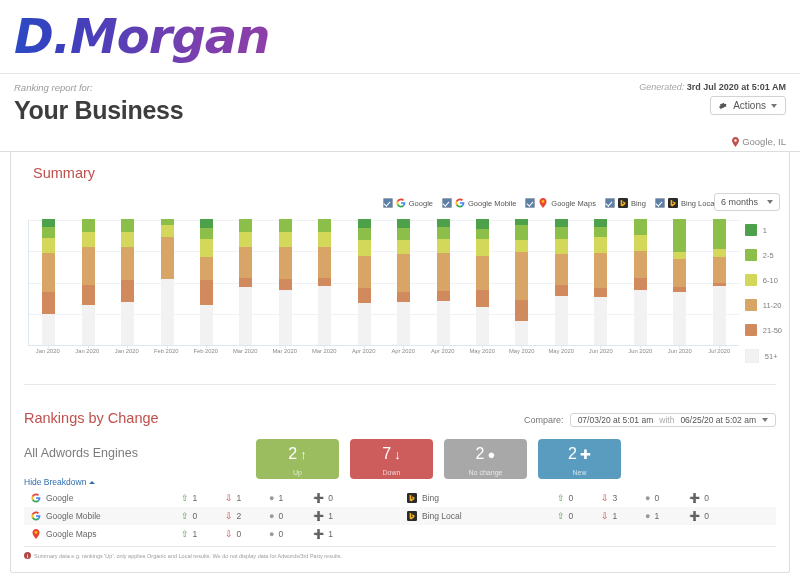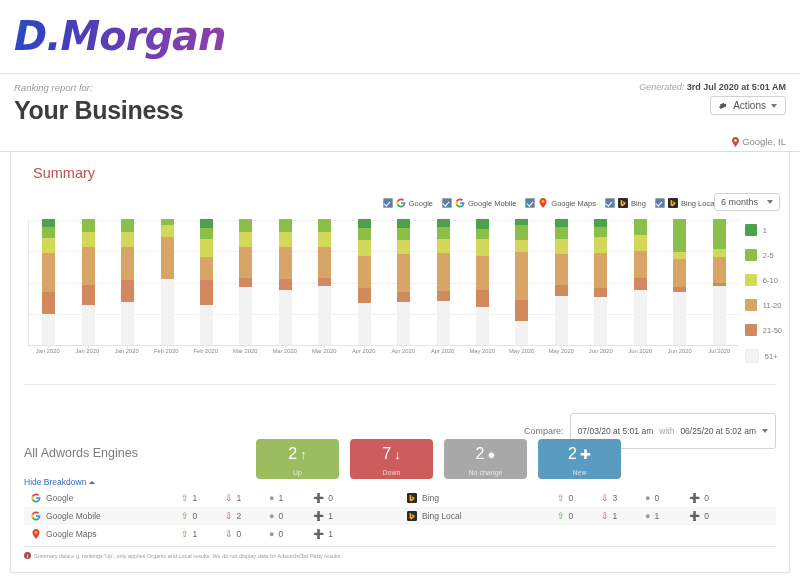--- a/index.html
+++ b/index.html
@@ -19,21 +19,21 @@
 
   
   .logo-wrap {
     position: absolute;
     left: 14px; top: 8px;
     height: 56px;
     display: flex; align-items: center;
   }
   .logo-text {
     font-family: "DejaVu Sans", sans-serif;
-    font-size: 40px;
+    font-size: 48px;
     font-weight: bold;
     font-style: italic;
     letter-spacing: -1px;
     background: linear-gradient(90deg,#2b4bc4 0%, #3a3fbe 18%, #5b3fb5 45%, #7b3fae 72%, #8e3fa8 100%);
     -webkit-background-clip: text;
     background-clip: text;
     color: transparent;
     -webkit-text-fill-color: transparent;
     white-space: nowrap;
   }
@@ -224,21 +224,21 @@
     display: inline-block;
   }
 
   .compare {
     position: absolute; right: 13px; top: 261px;
     display: flex; align-items: center; gap: 6px;
   }
   .compare-lbl { font-size: 9px; color: #777; }
   .compare-box {
     border: 1px solid #d4d4d4; border-radius: 3px; background: #fff;
-    padding: 12px 7px; font-size: 8.5px; color: #555;
+    padding: 1px 7px; font-size: 8.5px; color: #555;
     display: flex; align-items: center; gap: 6px; cursor: pointer;
     white-space: nowrap;
   }
   .compare-box .with { color: #aaa; }
 
   
   .tiles {
     position: absolute; left: 245px; top: 287px;
     display: flex; gap: 11px;
   }
@@ -647,20 +647,21 @@
           <span class="pl-label">21-50</span>
         </div>
         <div class="pl-row">
           <span class="pl-swatch" style="background:#f2f2f2;border:1px solid #eee"></span>
           <span class="pl-label">51+</span>
         </div>
       </div>
 
     <div class="hr" style="top:232px"></div>
 
+    <div class="sec-title" id="rbc-title">Rankings by Change</div>
 
     <div class="all-engines">All Adwords Engines</div>
 
     <div class="hide-breakdown">
       <span>Hide Breakdown</span>
       <span class="caret-up-sm"></span>
     </div>
 
     <div class="compare">
       <span class="compare-lbl">Compare:</span>

